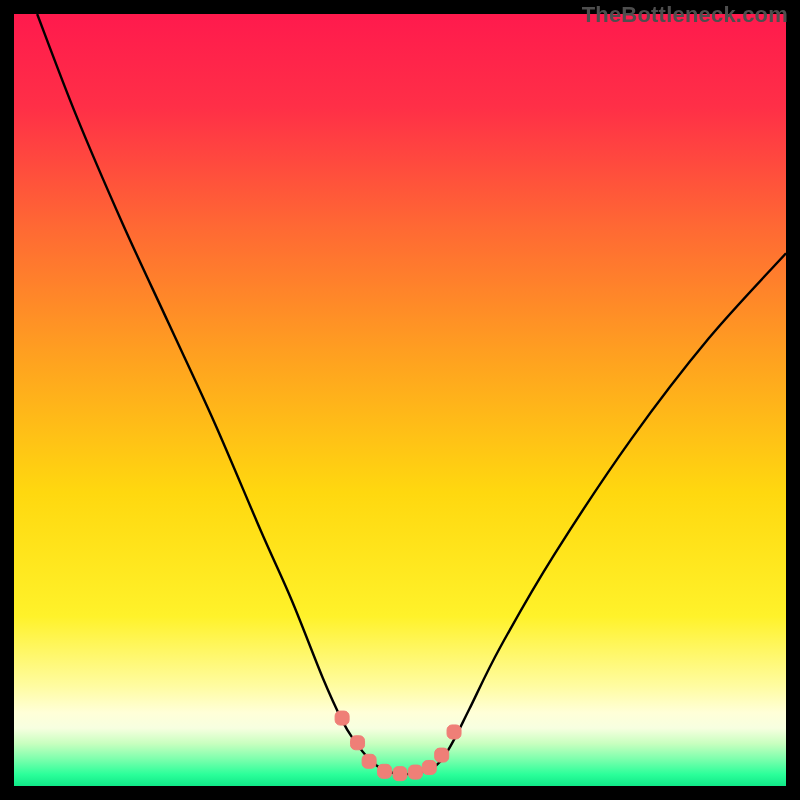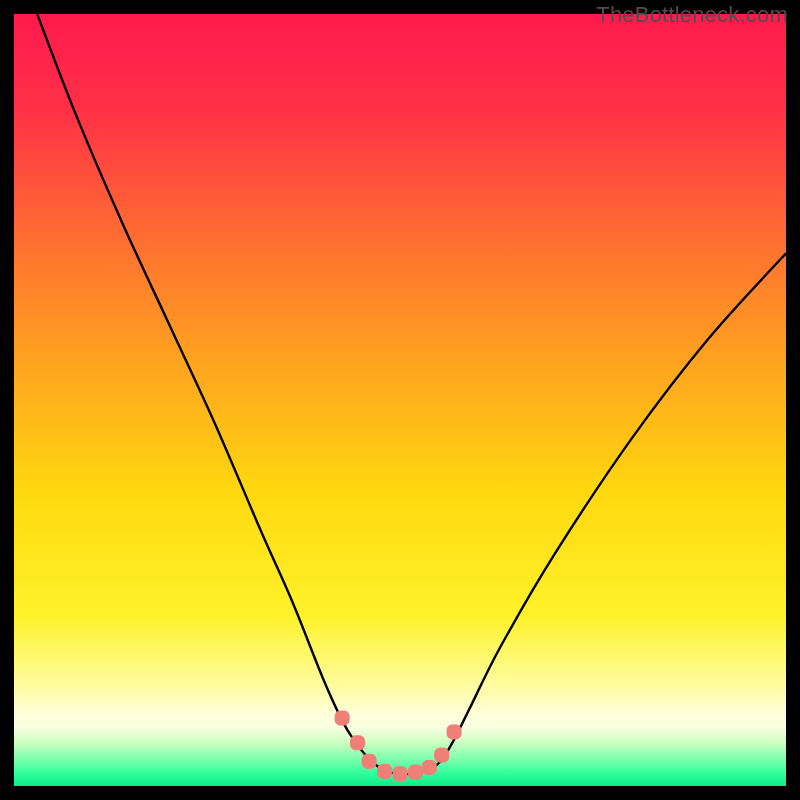--- a/index.html
+++ b/index.html
@@ -27,20 +27,21 @@
     height: 772px;
   }
   .watermark {
     position: absolute;
     top: 2px;
     right: 12px;
     color: #4e4e4e;
     font-size: 22px;
     letter-spacing: 0.2px;
     user-select: none;
+    font-weight: bold;
   }
 </style>
 </head>
 <body>
 
 <div class="frame">
   <svg class="plot" viewBox="0 0 772 772" preserveAspectRatio="none">
     <defs>
       <linearGradient id="bg-grad" x1="0" y1="0" x2="0" y2="1">
           <stop offset="0%" stop-color="#ff1a4d"></stop>

